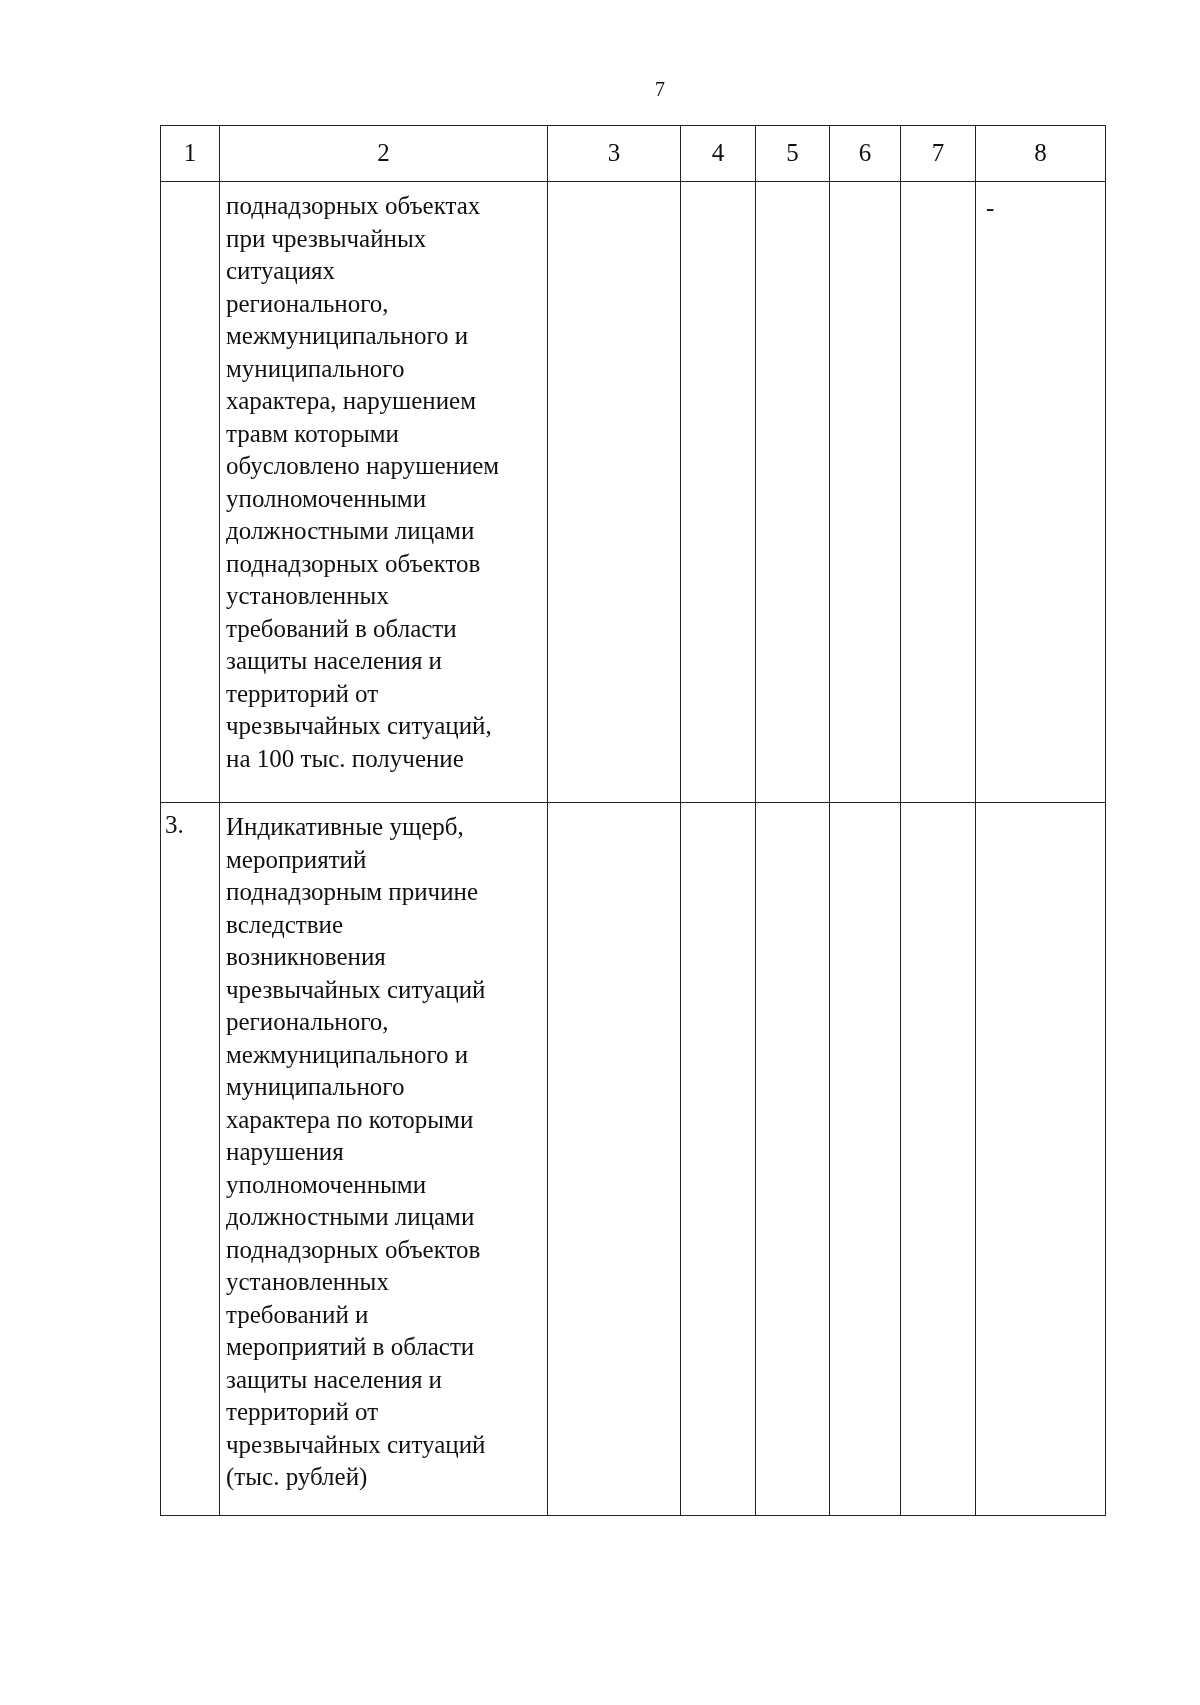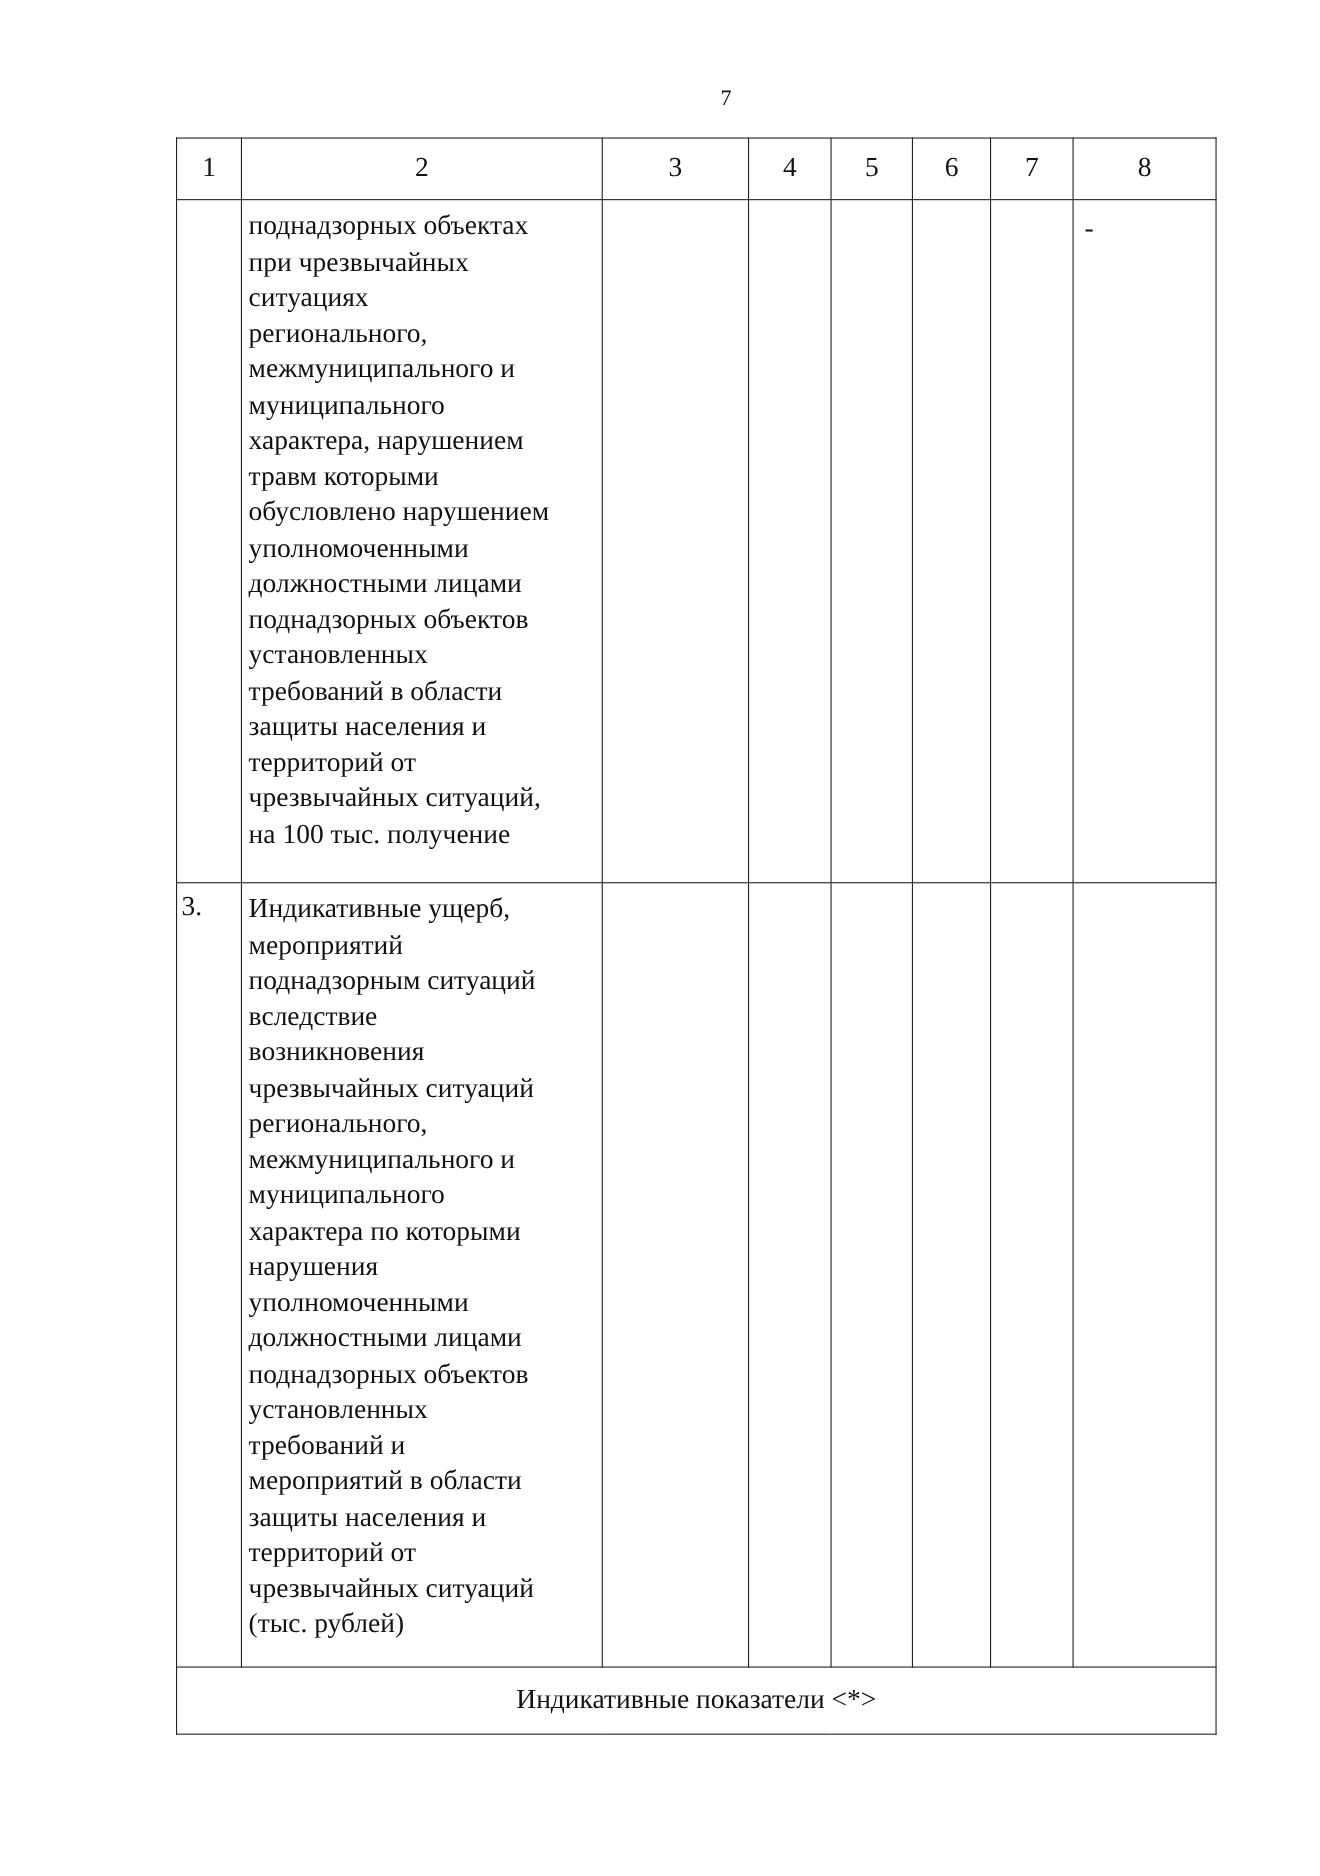--- a/index.html
+++ b/index.html
@@ -84,21 +84,21 @@
     <td></td>
     <td></td>
     <td></td>
     <td class="c8">-</td>
   </tr>
   <tr class="row3">
     <td class="num">3.</td>
     <td class="desc">
       <span class="desc-line">Индикативные ущерб,</span>
       <span class="desc-line">мероприятий</span>
-      <span class="desc-line">поднадзорным ситуаций</span>
+      <span class="desc-line">поднадзорным причине</span>
       <span class="desc-line">вследствие</span>
       <span class="desc-line">возникновения</span>
       <span class="desc-line">чрезвычайных ситуаций</span>
       <span class="desc-line">регионального,</span>
       <span class="desc-line">межмуниципального и</span>
       <span class="desc-line">муниципального</span>
       <span class="desc-line">характера по которыми</span>
       <span class="desc-line">нарушения</span>
       <span class="desc-line">уполномоченными</span>
       <span class="desc-line">должностными лицами</span>
@@ -111,17 +111,14 @@
       <span class="desc-line">чрезвычайных ситуаций</span>
       <span class="desc-line">(тыс. рублей)</span>
     </td>
     <td></td>
     <td></td>
     <td></td>
     <td></td>
     <td></td>
     <td class="c8"></td>
   </tr>
-  <tr class="indic">
-    <td colspan="8">Индикативные показатели &lt;*&gt;</td>
-  </tr>
 </tbody>
   </table>
 
 </body></html>

